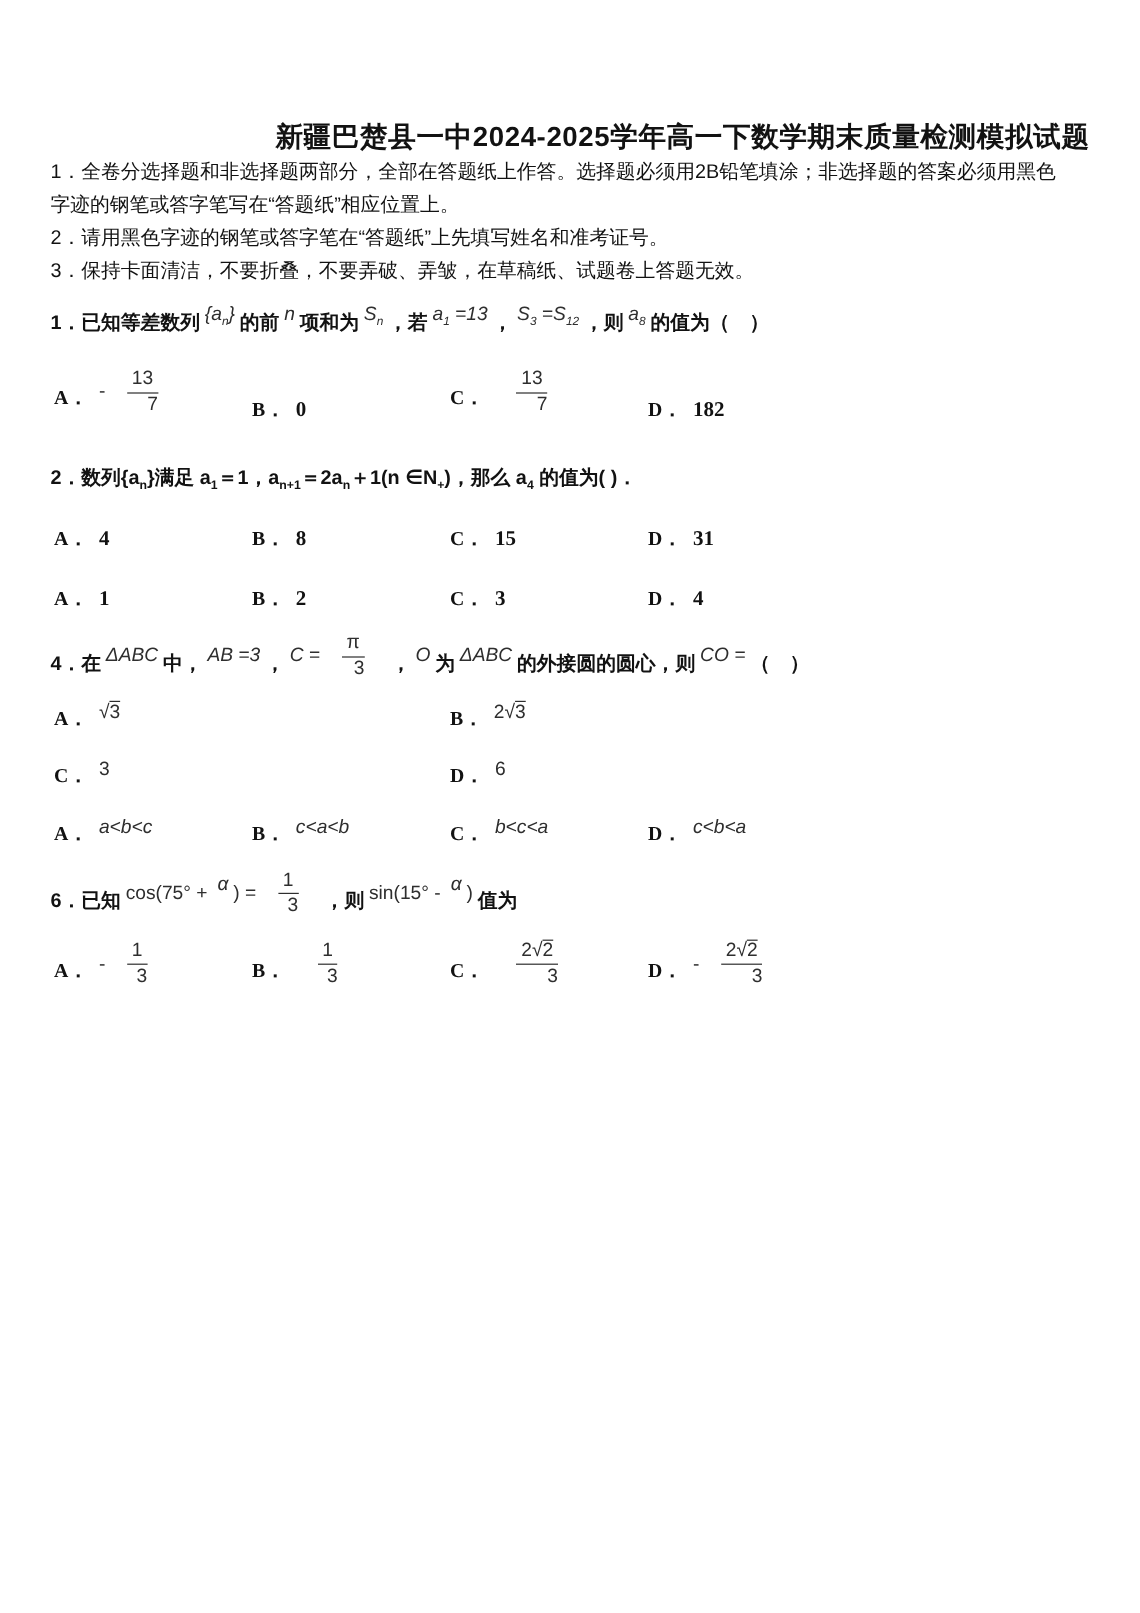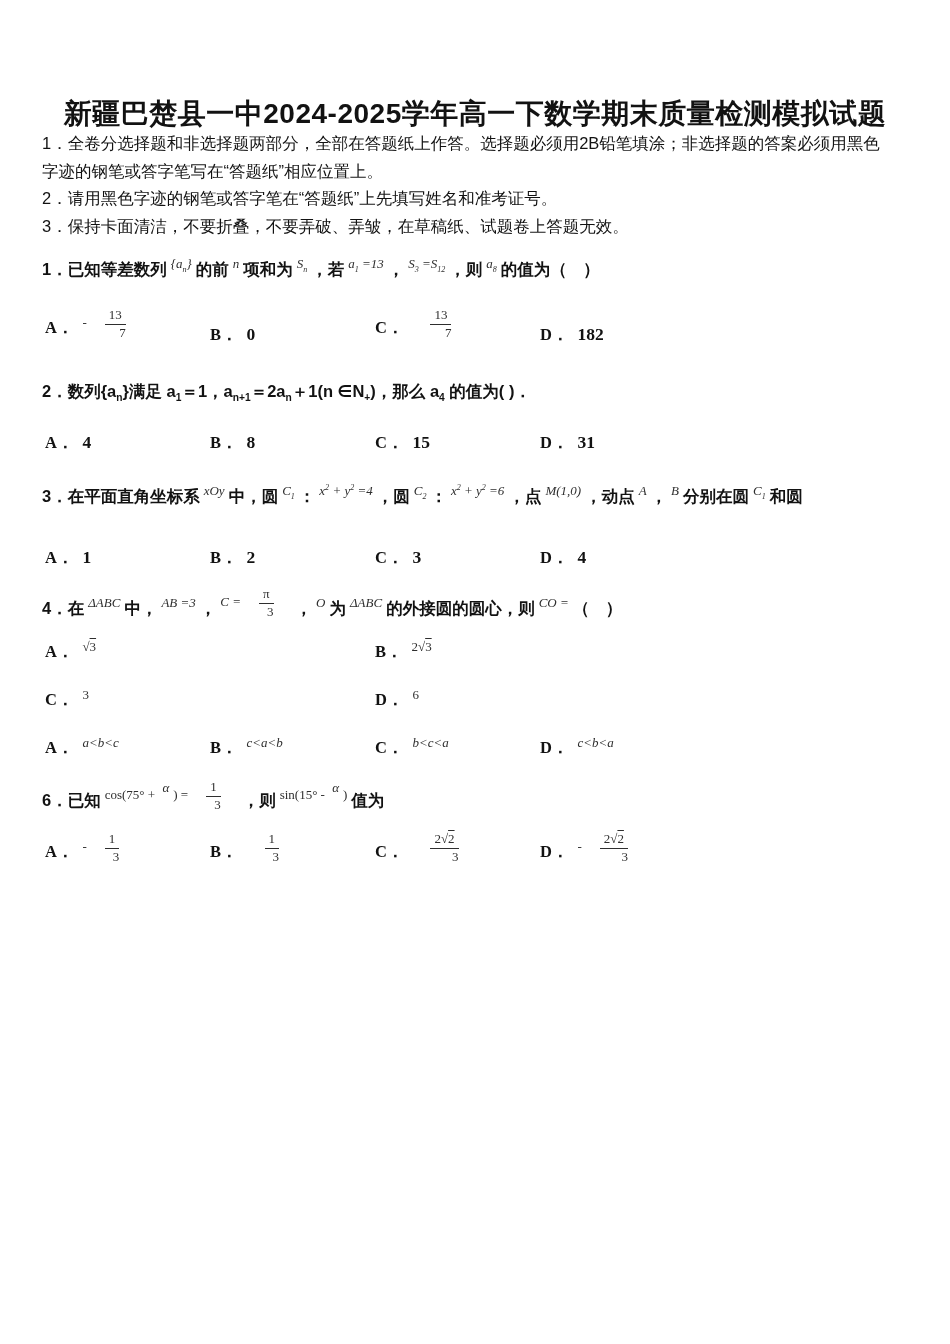--- a/index.html
+++ b/index.html
@@ -8,39 +8,39 @@
     width:950px;height:1344px;
     box-sizing:border-box;
     padding:98px 42px 0 42px;
     background:#ffffff;
     color:#121212;
     font-family:"Liberation Sans","DejaVu Sans",sans-serif;
     font-size:16.5px;
     overflow:hidden;
   }
   .title{
-    text-align:center;
-    font-size:28px;
+    text-align:right;
+    font-size:23px;
     font-weight:bold;
     letter-spacing:.5px;
     line-height:32px;
   }
   .notice-h{margin-top:18px;line-height:27px;}
   .notice-line{line-height:27.5px;}
   .section-h{
     margin-top:26px;
     font-weight:bold;
     line-height:24px;
   }
   
   em,nm,frac,fn,fd,r{color:#2e2e2e;}
   em,nm{
-    font-family:Liberation Serif, serif;
+    font-family:Liberation Sans, sans-serif;
     font-weight:normal;
-    font-size:13px;
+    font-size:16px;
   }
   em{font-style:italic;}
   nm{font-style:normal;}
   .stem em,.stem nm{position:relative;top:-7px;margin:0 4px;display:inline-block;}
   sub{font-size:.62em;}
   sup{font-size:.62em;}
   frac{
     display:inline-block;
     vertical-align:middle;
     text-align:right;
@@ -131,21 +131,20 @@
         <span class="oval">15</span>
       </div>
       <div class="opt">
         <span class="olabel">D．</span>
         <span class="oval">31</span>
       </div>
     </div>
   </div>
 
   <div class="question" id="q3">
-    <div class="stem">3．在平面直角坐标系<em>xOy</em>中，圆<em>C<sub>1</sub></em>：<em>x<sup>2</sup> + y<sup>2</sup> =4</em>，圆<em>C<sub>2</sub></em>：<em>x<sup>2</sup> + y<sup>2</sup> =6</em>，点<em>M(1,0)</em>，动点<em>A</em>，<em>B</em>分别在圆<em>C<sub>1</sub></em>和圆</div>
     <div class="opts four">
       <div class="opt">
         <span class="olabel">A．</span>
         <span class="oval">1</span>
       </div>
       <div class="opt">
         <span class="olabel">B．</span>
         <span class="oval">2</span>
       </div>
       <div class="opt">

